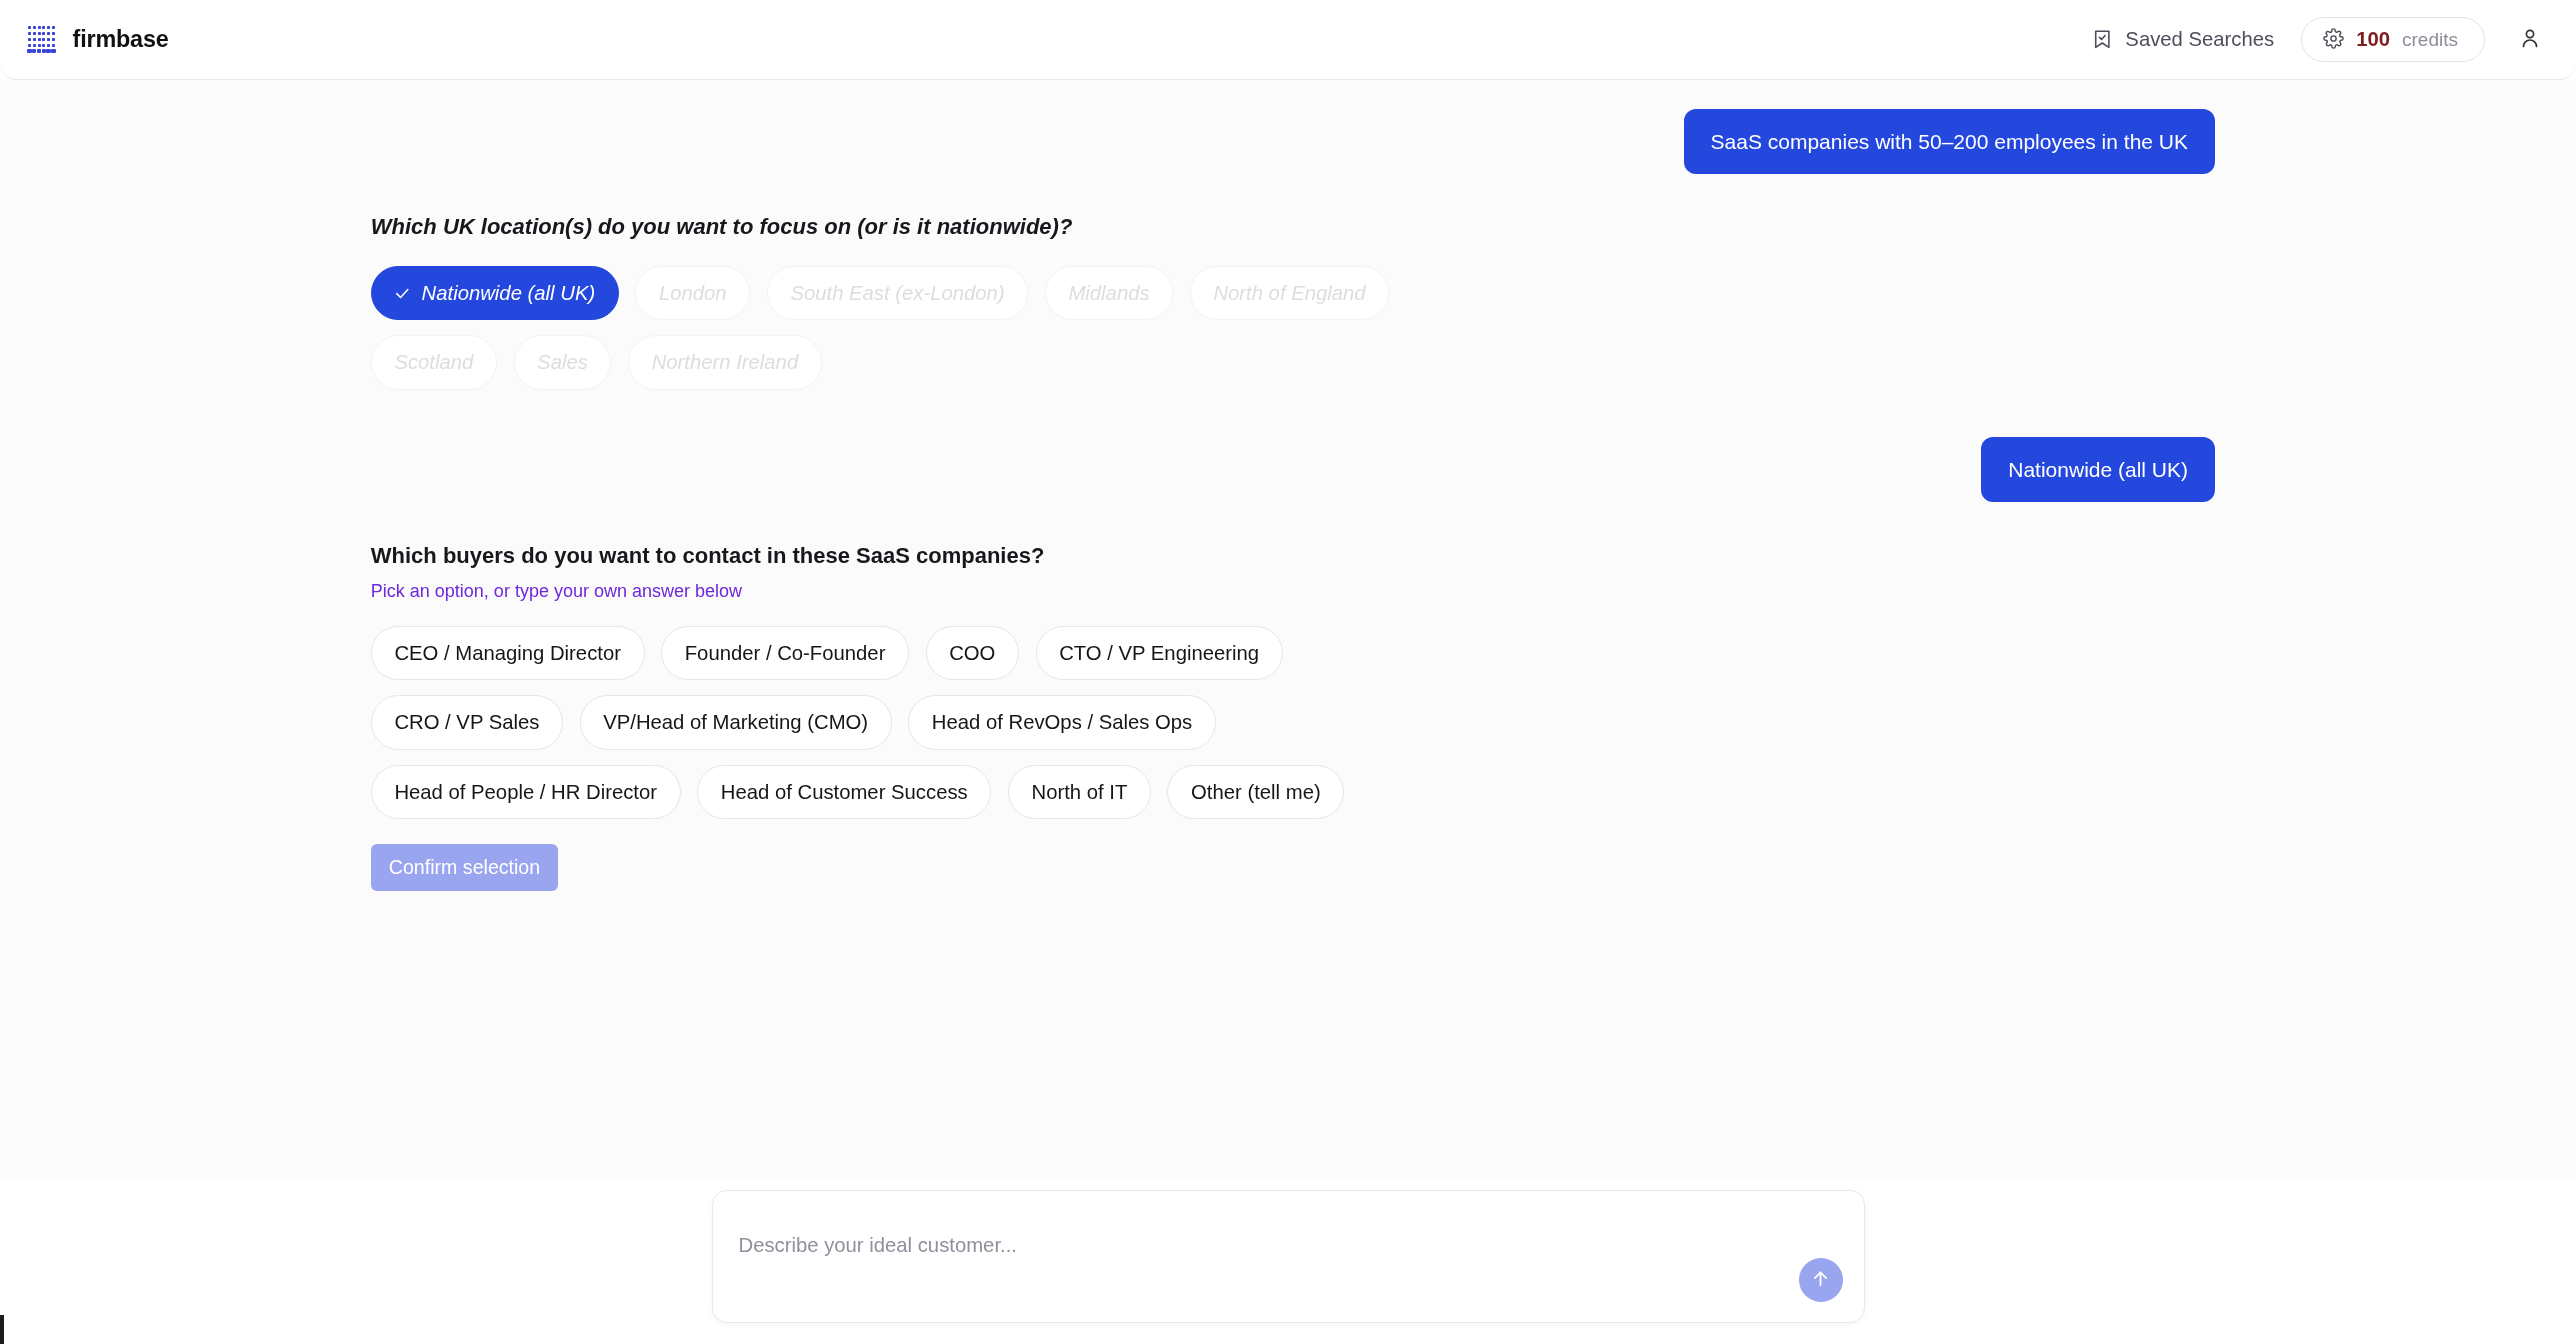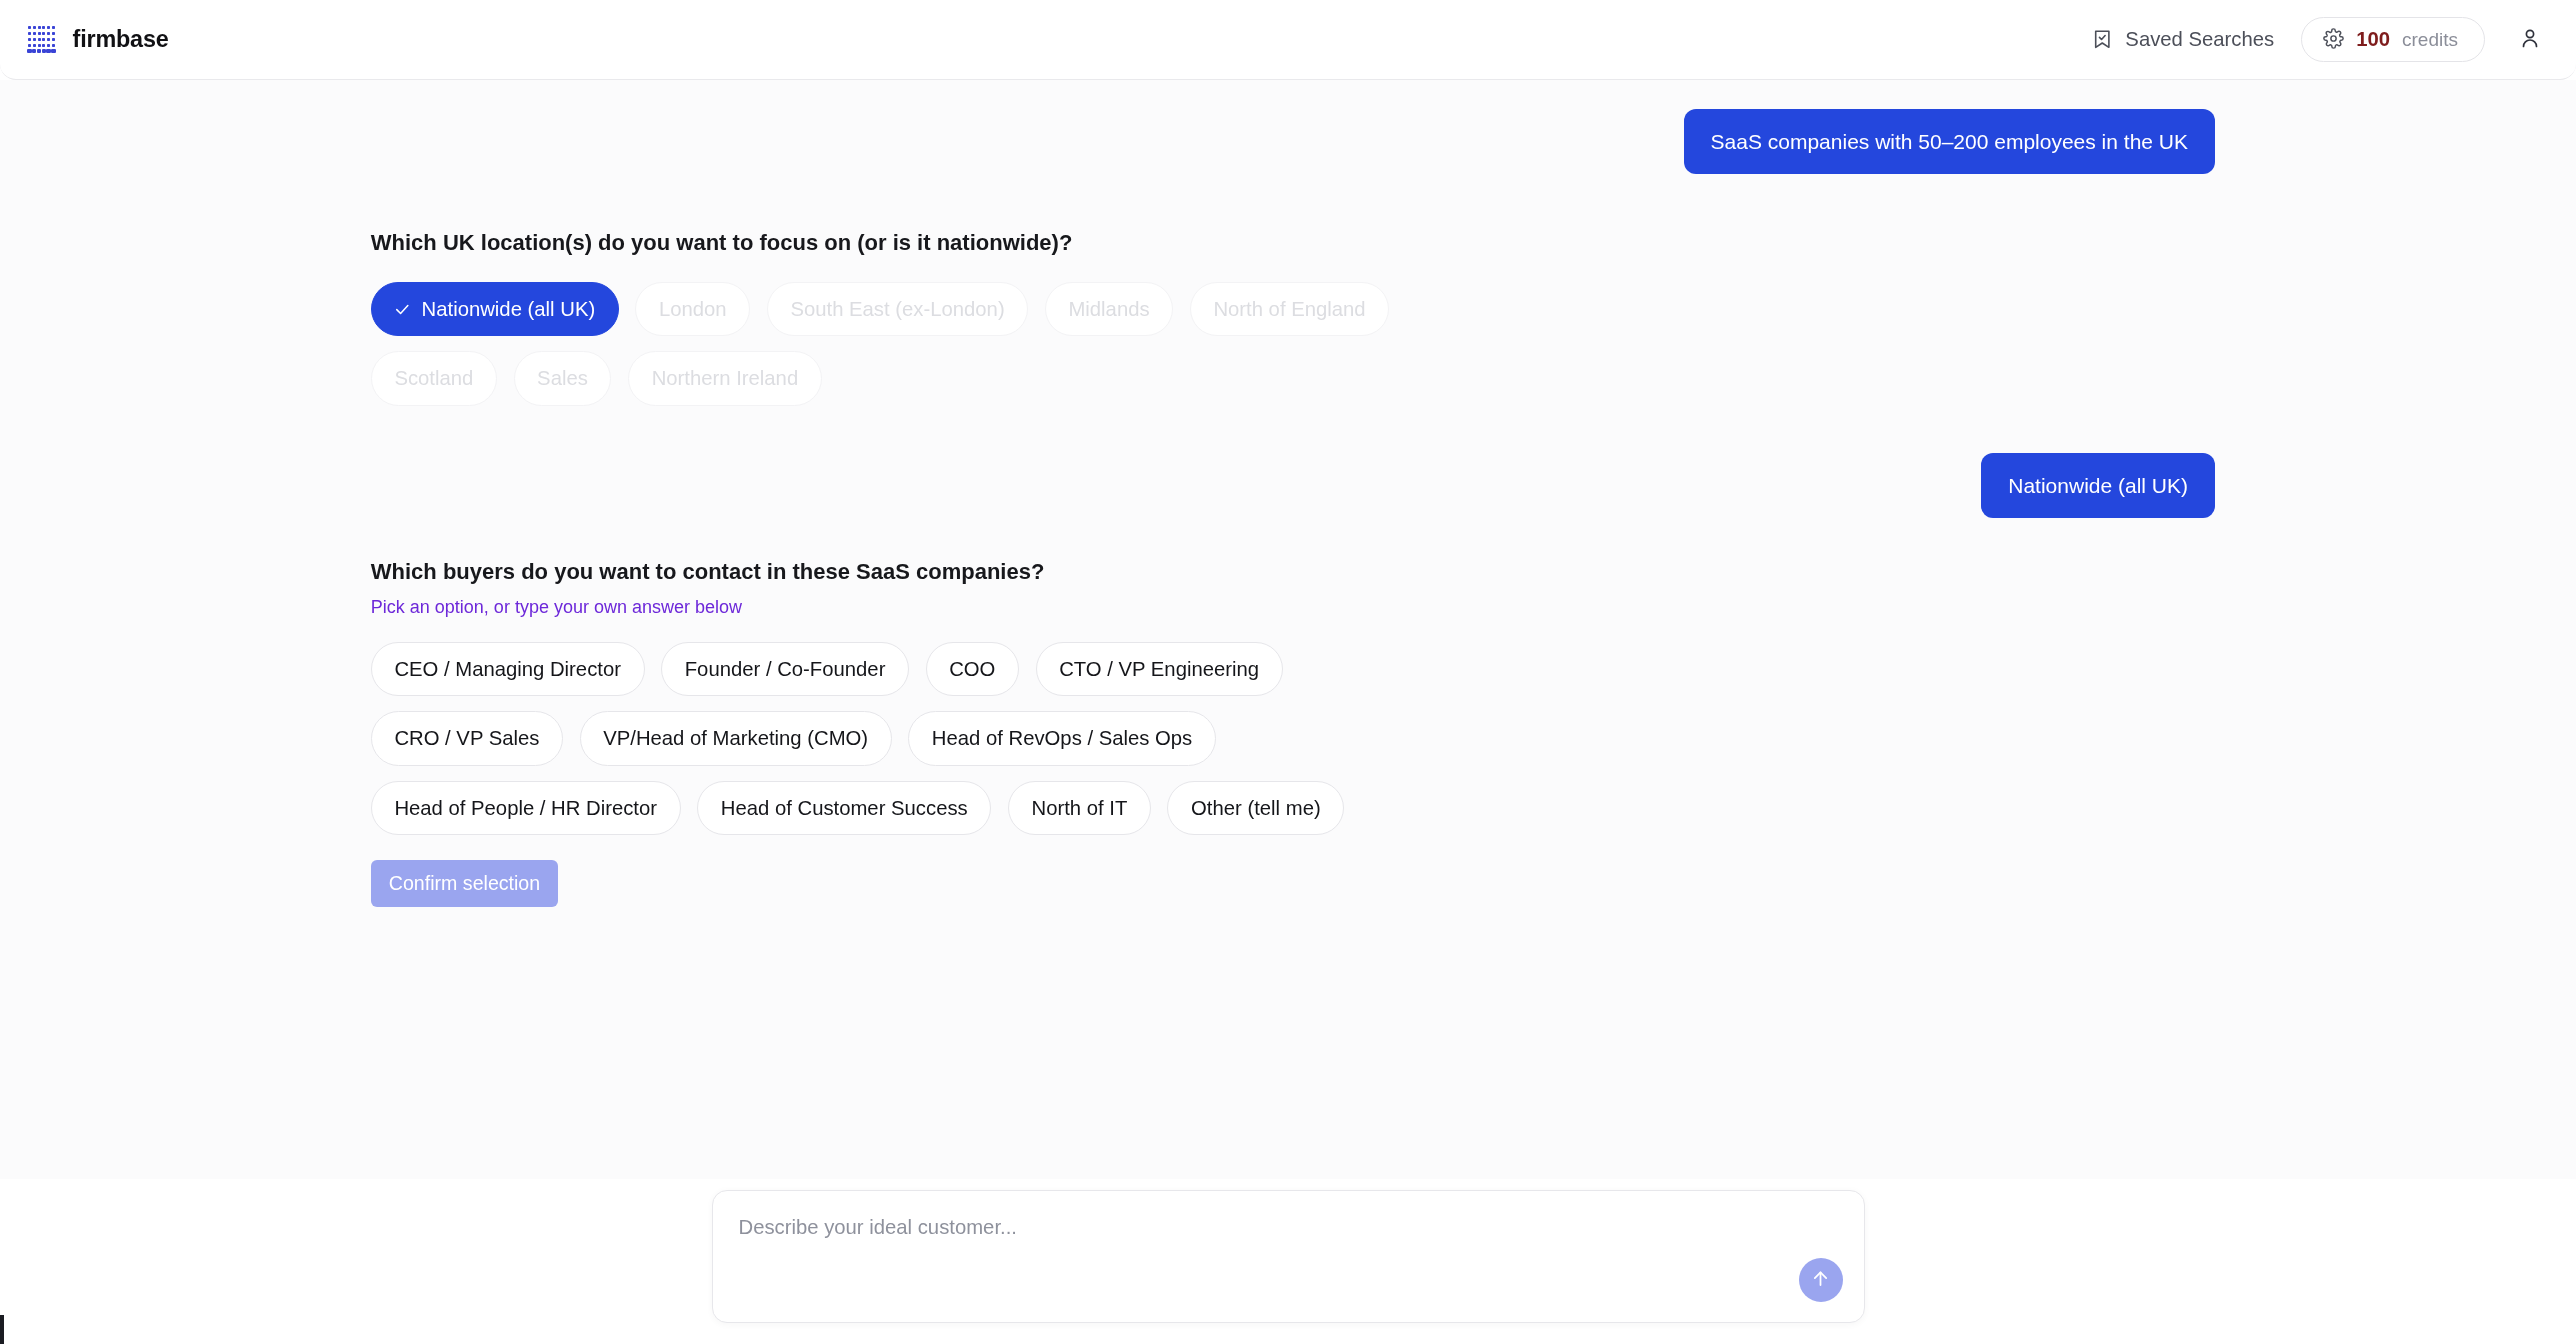--- a/index.html
+++ b/index.html
@@ -228,21 +228,21 @@
     border: 1.5px solid #e7e7eb;
     border-radius: 15px;
     background: #ffffff;
     position: relative;
     box-shadow: 0 1.5px 7.5px rgba(20,20,40,0.035);
   }
 
   .composer-input {
     position: absolute;
     left: 26px;
-    top: 23px;
+    top: 41px;
     width: 987px;
     border: none;
     outline: none;
     background: transparent;
     font-family: "Liberation Sans", sans-serif;
     font-size: 20.3px;
     color: #1b1c20;
     resize: none;
     height: 75px;
     line-height: 1.3;
@@ -352,21 +352,21 @@
     </div>
   </div>
 
   <div class="chat-area">
     <div class="chat-inner">
 
       <div class="msg-row-right" style="padding-top:29px;">
         <div class="bubble-user">SaaS companies with 50–200 employees in the UK</div>
       </div>
 
-      <div class="q-block" style="margin-top:54px;">
+      <div class="q-block" style="margin-top:38px;font-style:italic;">
         <div class="q-title">Which UK location(s) do you want to focus on (or is it nationwide)?</div>
 
         <div class="chip-wrap" style="margin-top:24px;">
 
           <div class="chip selected">
             <span class="check">
               <svg width="16.6" height="16.6" viewBox="0 0 24 24" fill="none" stroke="#ffffff" stroke-width="2.2" stroke-linecap="round" stroke-linejoin="round">
                   <polyline points="4,12.5 9.5,18 20,6.5"></polyline>
                 </svg>
             </span>

